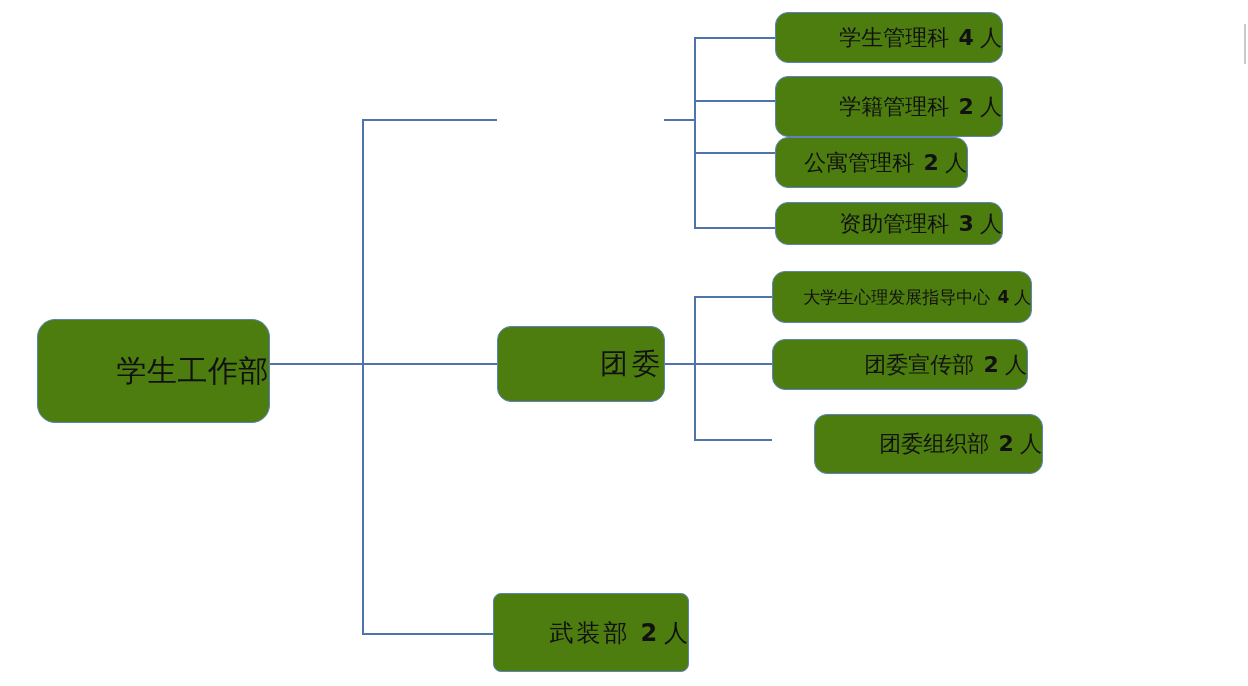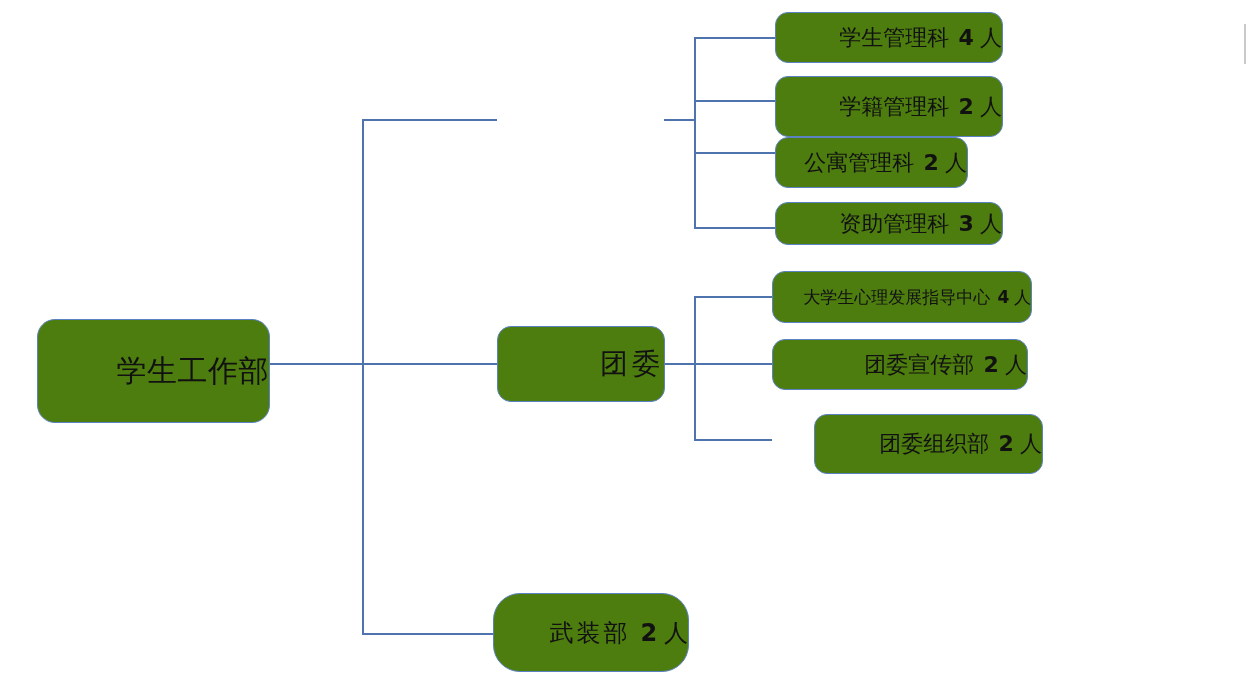--- a/index.html
+++ b/index.html
@@ -35,21 +35,21 @@
     font-weight:bold;
     margin:0 0.28em 0 0.42em;
     letter-spacing:0;
   }
   .node .unit{letter-spacing:0;}
   .line{position:absolute;background:var(--line);}
   
   .n-root{left:37px;top:319px;width:233px;height:104px;border-radius:18px;font-size:30px;letter-spacing:0.5px;}
   .n-xsc {left:497px;top:82px;width:167px;height:76px;border-radius:16px;font-size:28px;letter-spacing:4px;}
   .n-tw  {left:497px;top:326px;width:168px;height:76px;border-radius:14px;font-size:28px;letter-spacing:4px;}
-  .n-wzb {left:493px;top:593px;width:196px;height:79px;border-radius:27px;font-size:24px;letter-spacing:3px;padding-left:13px;}
+  .n-wzb {left:493px;top:593px;width:196px;height:79px;border-radius:8px;font-size:24px;letter-spacing:3px;padding-left:13px;}
   .n-c1{left:775px;top:12px; width:228px;height:51px;border-radius:13px;font-size:22px;}
   .n-c2{left:775px;top:76px; width:228px;height:61px;border-radius:13px;font-size:22px;}
   .n-c3{left:775px;top:137px;width:193px;height:51px;border-radius:13px;font-size:22px;}
   .n-c4{left:775px;top:202px;width:228px;height:43px;border-radius:13px;font-size:22px;}
   .n-t1{left:772px;top:271px;width:260px;height:52px;border-radius:13px;font-size:17px;}
   .n-t2{left:772px;top:339px;width:256px;height:51px;border-radius:13px;font-size:22px;}
   .n-t3{left:772px;top:414px;width:229px;height:60px;border-radius:13px;font-size:22px;margin-left:42px;}
   
   .l-root-h {left:270px;top:363px;width:227px;height:2px;}
   .l-trunk  {left:362px;top:119px;width:2px;height:516px;}

